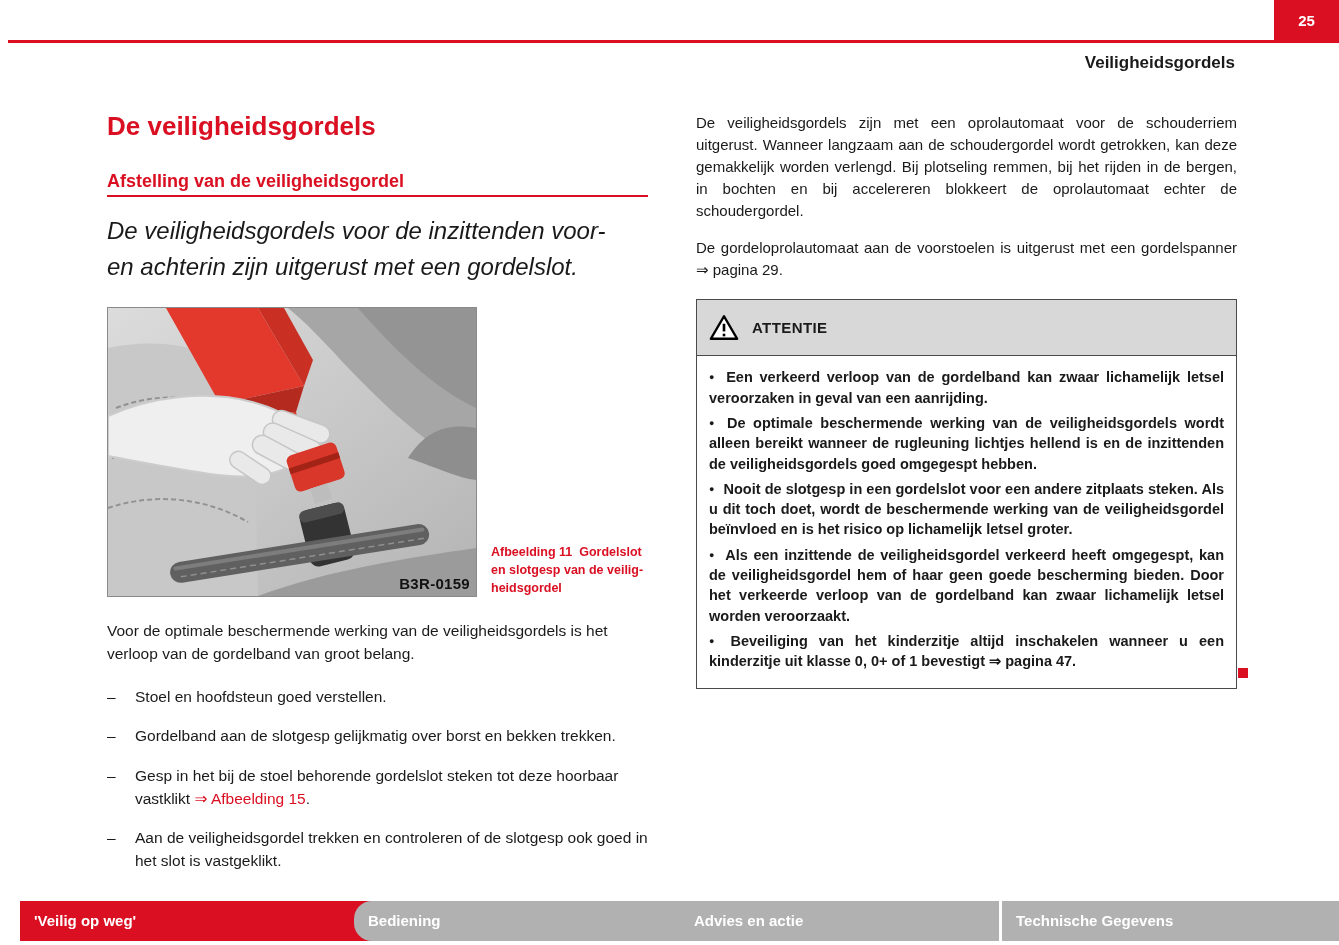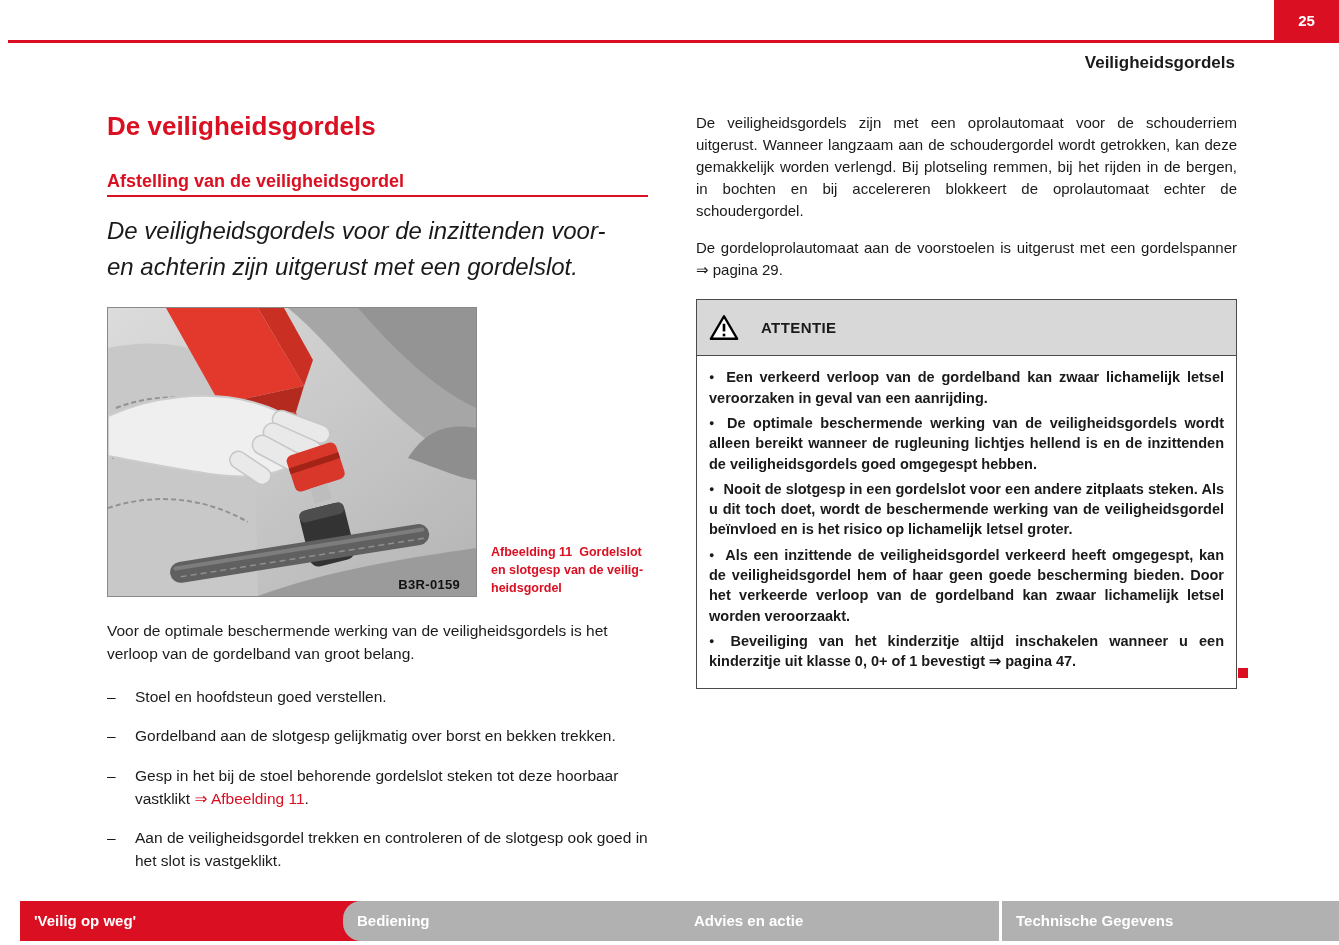--- a/index.html
+++ b/index.html
@@ -29,56 +29,56 @@
   .doc-title{margin:0 0 30px;font-size:26px;line-height:1.1;color:var(--accent,#da0f22);font-weight:bold;}
   .section-h{
     margin:0 0 16px;font-size:18px;color:var(--accent,#da0f22);font-weight:bold;
     border-bottom:2px solid var(--accent,#da0f22);padding-bottom:3px;
   }
   .intro{font-style:italic;font-size:24px;line-height:1.5;margin:0 0 22px;max-width:508px;}
   .figure{
     position:relative;width:370px;height:290px;border:1px solid #8a8a8a;
     margin:0 0 22px;background:#d2d2d2;
   }
-  .fig-code{position:absolute;right:16px;bottom:4px;font-size:13px;font-weight:bold;color:#111;letter-spacing:0.3px;}
+  .fig-code{position:absolute;right:6px;bottom:4px;font-size:15px;font-weight:bold;color:#111;letter-spacing:0.3px;}
   .fig-caption{
     position:absolute;left:383px;bottom:-2px;width:172px;
     color:var(--accent,#da0f22);font-weight:bold;font-size:12.5px;line-height:1.45;
   }
   .para{font-size:15.5px;line-height:1.5;margin:0 0 20px;}
   .dash-list .item{position:relative;padding-left:28px;margin:0 0 16px;font-size:15.5px;line-height:1.5;max-width:541px;}
   .dash-list .dash{position:absolute;left:0;top:0;}
   .xref{color:var(--accent,#da0f22);cursor:pointer;}
   
   .col-right{position:absolute;left:696px;top:112px;width:541px;}
   .col-right .para{font-size:15px;line-height:1.47;text-align:justify;margin:0 0 15px;}
   .warning-box{position:relative;border:1px solid #4a4a4a;margin-top:18px;background:#fff;}
   .warning-head{
-    background:#d8d8d8;display:flex;align-items:center;gap:22px;
+    background:#d8d8d8;display:flex;align-items:center;gap:13px;
     padding:14px 12px;min-height:43px;border-bottom:1px solid #4a4a4a;
   }
   .warn-icon{display:inline-flex;width:30px;height:27px;}
   .warning-title{font-size:15px;font-weight:bold;letter-spacing:0.4px;}
   .warning-body{padding:11px 12px 12px;}
   .warning-item{
     font-size:14.5px;font-weight:bold;line-height:1.4;margin:0 0 5px;text-align:justify;
   }
   .warning-item .bullet{font-size:9px;vertical-align:2px;margin-right:9px;}
   .end-marker{
     position:absolute;right:-12px;bottom:10px;width:10px;height:10px;
     background:var(--accent,#da0f22);
   }
   
   .footer{position:absolute;left:0;top:901px;width:1339px;height:40px;}
   .seg{
     position:absolute;top:0;height:40px;background:var(--footer_grey,#b1b1b1);
     color:#fff;font-weight:bold;font-size:15px;line-height:40px;padding-left:14px;
   }
   .seg0{left:0;width:376px;background:var(--accent,#da0f22);margin-left:20px;}
-  .seg1{left:343px;width:383px;border-radius:18px;}
+  .seg1{left:354px;width:383px;border-radius:18px;}
   .seg2{left:680px;width:319px;}
   .seg3{left:1002px;width:337px;}
 </style>
 </head>
 <body>
 
 <div class="header-title">Veiligheidsgordels</div>
 <div class="page-box">25</div>
 <div class="header-rule"></div>
 
@@ -152,21 +152,21 @@
     <div class="item">
       <span class="dash">–</span>
       <span>Stoel en hoofdsteun goed verstellen.</span>
     </div>
     <div class="item">
       <span class="dash">–</span>
       <span>Gordelband aan de slotgesp gelijkmatig over borst en bekken trekken.</span>
     </div>
     <div class="item">
       <span class="dash">–</span>
-      <span>Gesp in het bij de stoel behorende gordelslot steken tot deze hoorbaar vastklikt </span><span class="xref">⇒ Afbeelding 11</span><span>.</span>
+      <span>Gesp in het bij de stoel behorende gordelslot steken tot deze hoorbaar vastklikt </span><span class="xref">⇒ Afbeelding 15</span><span>.</span>
     </div>
     <div class="item">
       <span class="dash">–</span>
       <span>Aan de veiligheidsgordel trekken en controleren of de slotgesp ook goed in het slot is vastgeklikt.</span>
     </div>
   </div>
 </main>
 
 <aside class="col-right">
   <p class="para">De veiligheidsgordels zijn met een oprolautomaat voor de schouderriem uitgerust. Wanneer langzaam aan de schoudergordel wordt getrokken, kan deze gemakkelijk worden verlengd. Bij plotseling remmen, bij het rijden in de bergen, in bochten en bij accelereren blokkeert de oprolautomaat echter de schoudergordel.</p>

